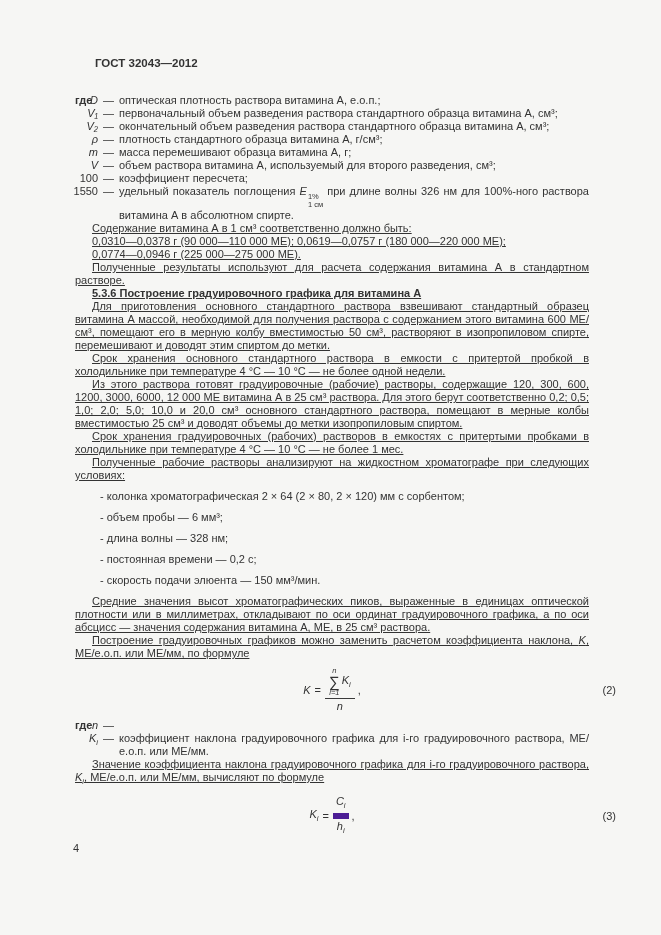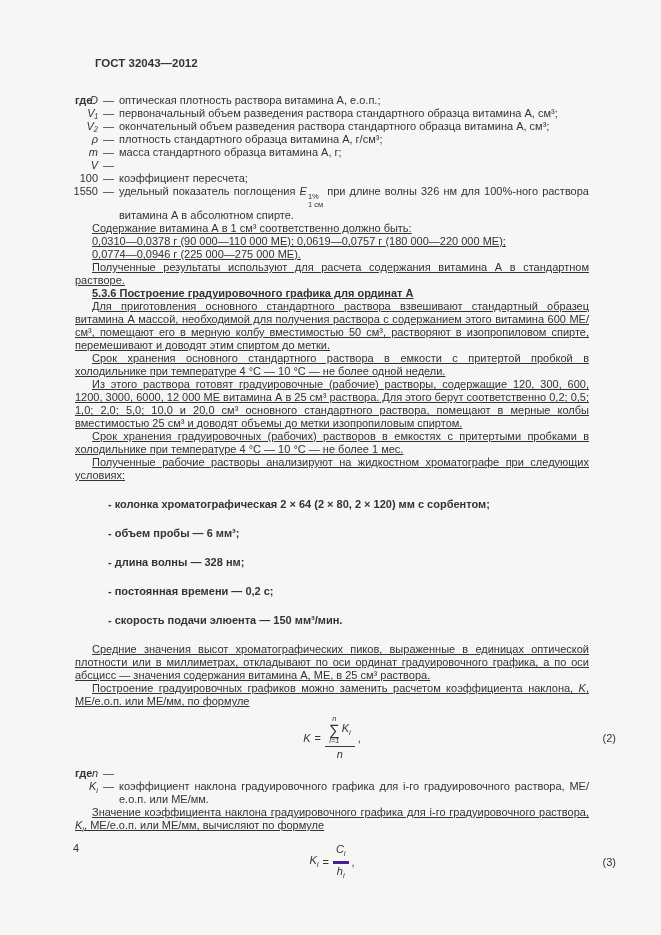--- a/index.html
+++ b/index.html
@@ -16,41 +16,41 @@
   .def-list { margin-left:-17px; }
   .def-row { display:flex; position:relative; }
   .def-prefix { position:absolute; left:17px; top:0;font-weight:bold; }
   .def-term { flex:0 0 40px; text-align:right; white-space:nowrap; }
   .it { font-style:italic; }
   .def-dash { flex:0 0 auto; margin:0 5px; }
   .def-text { flex:1 1 auto; text-align:justify; }
 
   .para { margin:0; text-indent:17px; text-align:justify;text-decoration:underline; }
   .heading { font-weight:bold; }
-  .cond { margin:16px; text-indent:17px;font-weight:bold; }
+  .cond { margin:8px; text-indent:17px; }
 
   
   .e-note { display:inline-block; white-space:nowrap; }
   .supsub { display:inline-flex; flex-direction:column; vertical-align:-4px;
             font-size:7.5px; line-height:8px; text-align:left; margin-left:1px; font-style:normal; }
 
   
   .formula-block { position:relative; text-align:center; padding:7px 0 6px 0; }
   .formula-math { display:inline-flex; align-items:center; }
   .f-eq { margin:0 4px; }
   .f-sub { font-size:7.5px; vertical-align:-3px; font-style:italic; }
   .f-trailing { margin-left:3px; }
   .frac { display:inline-flex; flex-direction:column; align-items:center; }
   .frac-num { display:inline-flex; align-items:center; border-bottom:1px solid #3a3a3a; padding:0 4px 1px 4px; }
   .frac-den { padding-top:1px; font-style:italic; }
   .sum-stack { display:inline-flex; flex-direction:column; align-items:center; }
   .sum-lim { font-size:7.5px; line-height:8px; font-style:italic; }
   .sum-sigma { font-size:15px; line-height:14px; }
   .sum-arg { margin-left:2px; font-style:italic; }
-  .numf { border-bottom:3px solid #4c1d95; padding:0 3px 1px 3px; font-style:italic; }
+  .numf { border-bottom:6px solid #4c1d95; padding:0 3px 1px 3px; font-style:italic; }
   .formula-number { position:absolute; right:-27px; top:50%; transform:translateY(-50%); }
 
   .page-number { position:absolute; left:73px; top:842px; }
 </style>
 </head>
 <body>
 
 <div class="page">
   <div class="content">
 
@@ -74,25 +74,26 @@
         <span class="def-text">окончательный объем разведения раствора стандартного образца витамина А, см³;</span>
       </div>
       <div class="def-row">
         <span class="def-term it">ρ</span>
         <span class="def-dash">—</span>
         <span class="def-text">плотность стандартного образца витамина А, г/см³;</span>
       </div>
       <div class="def-row">
         <span class="def-term it">m</span>
         <span class="def-dash">—</span>
-        <span class="def-text">масса стандартного образца витамина А, г;</span>
+        <span class="def-text">масса перемешивают образца витамина А, г;</span>
       </div>
       <div class="def-row">
         <span class="def-term it">V</span>
         <span class="def-dash">—</span>
+        <span class="def-text">объем раствора витамина А, используемый для второго разведения, см³;</span>
       </div>
       <div class="def-row">
         <span class="def-term">100</span>
         <span class="def-dash">—</span>
         <span class="def-text">коэффициент пересчета;</span>
       </div>
       <div class="def-row">
         <span class="def-term">1550</span>
         <span class="def-dash">—</span>
         <span class="def-text"><span>удельный показатель поглощения </span><span class="e-note"><span class="it">E</span><span class="supsub">
@@ -100,21 +101,21 @@
                 <span>1 см</span>
               </span></span><span> при длине волны 326 нм для 100%-ного раствора витамина А в абсолютном спирте.</span></span>
       </div>
     </div>
 
     <p class="para">Содержание витамина А в 1 см³ соответственно должно быть:</p>
     <p class="para">0,0310—0,0378 г (90 000—110 000 МЕ); 0,0619—0,0757 г (180 000—220 000 МЕ);</p>
     <p class="para">0,0774—0,0946 г (225 000—275 000 МЕ).</p>
     <p class="para">Полученные результаты используют для расчета содержания витамина А в стандартном растворе.</p>
 
-    <p class="para heading">5.3.6 Построение градуировочного графика для ординат А</p>
+    <p class="para heading">5.3.6 Построение градуировочного графика для витамина А</p>
 
     <p class="para">Для приготовления основного стандартного раствора взвешивают стандартный образец витамина А массой, необходимой для получения раствора с содержанием этого витамина 600 МЕ/см³, помещают его в мерную колбу вместимостью 50 см³, растворяют в изопропиловом спирте, перемешивают и доводят этим спиртом до метки.</p>
     <p class="para">Срок хранения основного стандартного раствора в емкости с притертой пробкой в холодильнике при температуре 4 °С — 10 °С — не более одной недели.</p>
     <p class="para">Из этого раствора готовят градуировочные (рабочие) растворы, содержащие 120, 300, 600, 1200, 3000, 6000, 12 000 МЕ витамина А в 25 см³ раствора. Для этого берут соответственно 0,2; 0,5; 1,0; 2,0; 5,0; 10,0 и 20,0 см³ основного стандартного раствора, помещают в мерные колбы вместимостью 25 см³ и доводят объемы до метки изопропиловым спиртом.</p>
     <p class="para">Срок хранения градуировочных (рабочих) растворов в емкостях с притертыми пробками в холодильнике при температуре 4 °С — 10 °С — не более 1 мес.</p>
     <p class="para">Полученные рабочие растворы анализируют на жидкостном хроматографе при следующих условиях:</p>
 
     <p class="cond">- колонка хроматографическая 2 × 64 (2 × 80, 2 × 120) мм с сорбентом;</p>
     <p class="cond">- объем пробы — 6 мм³;</p>
     <p class="cond">- длина волны — 328 нм;</p>

